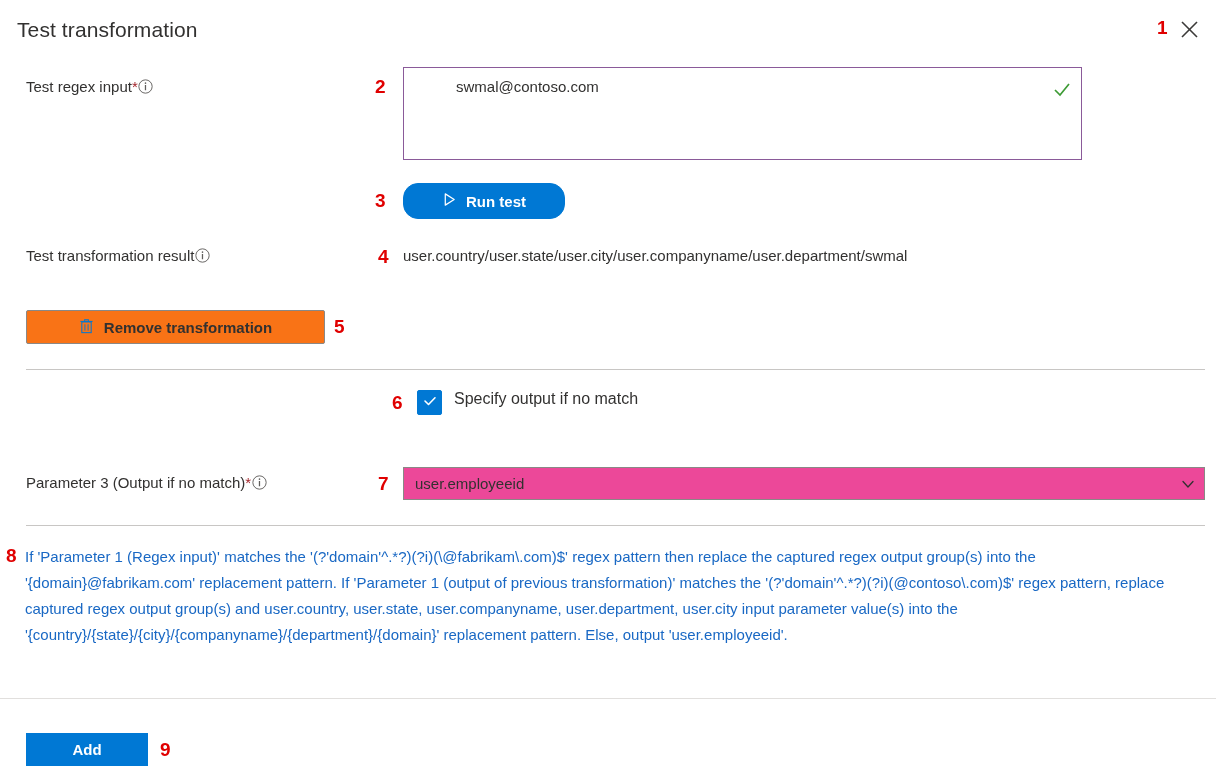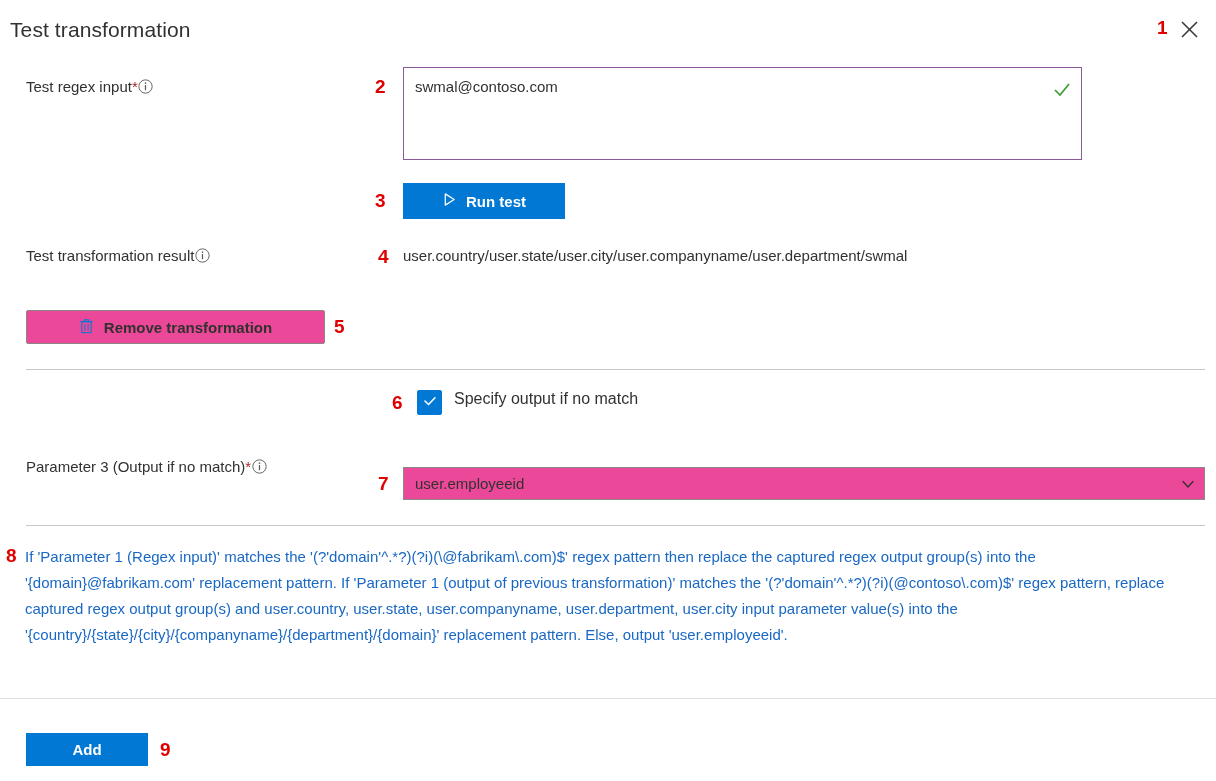--- a/index.html
+++ b/index.html
@@ -28,21 +28,21 @@
     font-weight: bold;
     font-size: 19px;
     font-family: "Liberation Sans", sans-serif;
     line-height: 1;
     z-index: 30;
   }
 
   
   .title {
     position: absolute;
-    left: 10px;
+    left: 17px;
     top: 18px;
     font-size: 21px;
     color: #323130;
     font-weight: 400;
     letter-spacing: 0.1px;
     white-space: nowrap;
   }
   .close-btn {
     position: absolute;
     right: 10px;
@@ -88,20 +88,21 @@
   
   .regex-input-wrap {
     position: absolute;
     left: 403px;
     top: 67px;
     width: 679px;
     height: 93px;
     border: 1px solid #8a5a99;
     box-sizing: border-box;
     background: #fff;
+    padding-left: 41px;
   }
   .regex-input {
     width: 100%;
     height: 100%;
     border: none;
     outline: none;
     resize: none;
     box-sizing: border-box;
     padding: 9px 40px 6px 11px;
     font-family: "Liberation Sans", sans-serif;
@@ -132,38 +133,39 @@
     justify-content: center;
     gap: 9px;
     padding: 0;
     box-sizing: border-box;
   }
   .btn-run {
     left: 403px;
     top: 183px;
     width: 162px;
     height: 36px;
+    border-radius: 15px;
   }
   .btn-add {
     left: 26px;
     top: 733px;
     width: 122px;
     height: 33px;
     font-size: 15px;
   }
   .play-ico { display: block; }
 
   
   .btn-secondary {
     position: absolute;
     left: 26px;
     top: 310px;
     width: 299px;
     height: 34px;
-    background: #ec4899;
+    background: #f97316;
     border: 1px solid #8a8886;
     border-radius: 2px;
     color: #323130;
     font-family: "Liberation Sans", sans-serif;
     font-size: 15px;
     font-weight: bold;
     cursor: pointer;
     display: flex;
     align-items: center;
     justify-content: center;
@@ -345,21 +347,21 @@
     <span class="cb-box">
       <span>
         <svg width="16" height="16" viewBox="0 0 16 16">
           <polyline points="3,8 6.5,11.5 13,4.8" fill="none" stroke="#ffffff" stroke-width="1.6" stroke-linecap="round" stroke-linejoin="round"></polyline>
         </svg>
       </span>
     </span>
     <span class="cb-label">Specify output if no match</span>
   </div>
 
-  <div class="field-label" style="left:26px; top:458px;">
+  <div class="field-label" style="left:26px; top:474px;">
     <span>Parameter 3 (Output if no match)</span>
     <span class="req-star">*</span>
     <span class="info-icon">
       <svg width="15" height="15" viewBox="0 0 16 16">
         <circle cx="8" cy="8" r="7.1" fill="none" stroke="#605e5c" stroke-width="1"></circle>
         <circle cx="8" cy="4.4" r="0.85" fill="#605e5c"></circle>
         <rect x="7.3" y="6.4" width="1.35" height="5.6" fill="#605e5c"></rect>
       </svg>
     </span>
   </div>

